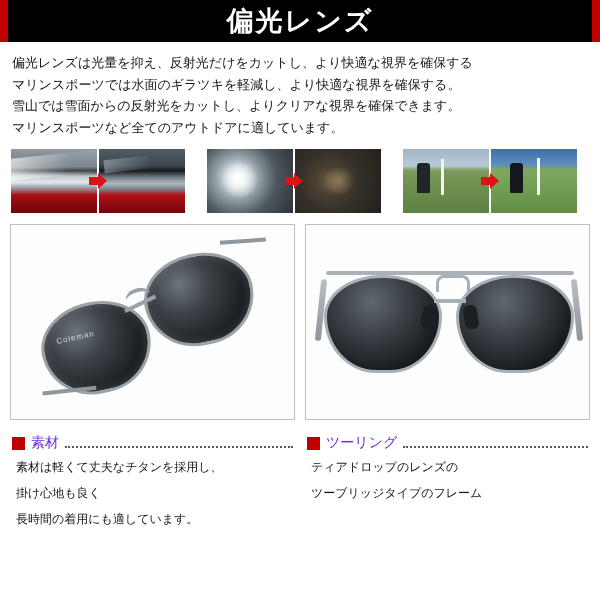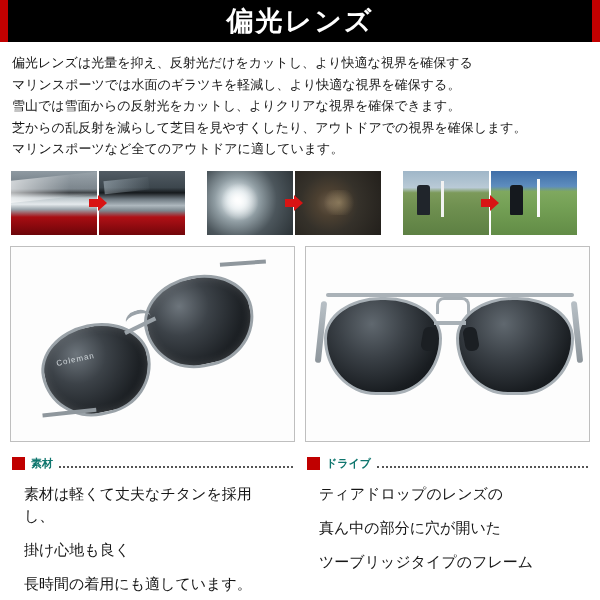--- a/index.html
+++ b/index.html
@@ -364,52 +364,51 @@
     gap: 6px;
     margin-bottom: 3px;
   }
   .sq {
     width: 13px;
     height: 13px;
     background: #c00000;
     flex: 0 0 auto;
   }
   .sec-title {
-    font-size: 11px;
-    font-weight: bold;
-    color: #0f766e;
+    font-size: 14px;
+    font-weight: normal;
+    color: #6d28d9;
     white-space: nowrap;
   }
   .dots {
     flex: 1 1 auto;
     border-bottom: 2px dotted #555555;
     height: 10px;
     margin-bottom: 2px;
   }
   .col p {
-    margin: 12px;
-    font-size: 15px;
+    margin: 4px;
+    font-size: 12px;
     line-height: 22px;
     color: #161616;
   }
 </style>
 </head>
 <body>
 
 <div class="page">
 
   <div class="title-banner">
     <div class="title-text">偏光レンズ</div>
   </div>
 
   <div class="intro">
     <p>偏光レンズは光量を抑え、反射光だけをカットし、より快適な視界を確保する</p>
     <p>マリンスポーツでは水面のギラツキを軽減し、より快適な視界を確保する。</p>
     <p>雪山では雪面からの反射光をカットし、よりクリアな視界を確保できます。</p>
-    <p>芝からの乱反射を減らして芝目を見やすくしたり、アウトドアでの視界を確保します。</p>
     <p>マリンスポーツなど全てのアウトドアに適しています。</p>
   </div>
 
   <div class="photo-strip">
 
     <div class="pair">
       <div class="thumb car-a"></div>
       <div class="arrow">
         <svg width="18" height="16" viewBox="0 0 18 16" aria-hidden="true">
           <polygon points="0,4 9,4 9,0 18,8 9,16 9,12 0,12" fill="#d81414"></polygon>
@@ -483,23 +482,22 @@
         <span class="dots"></span>
       </div>
       <p>素材は軽くて丈夫なチタンを採用し、</p>
       <p>掛け心地も良く</p>
       <p>長時間の着用にも適しています。</p>
     </div>
 
     <div class="col">
       <div class="sec-head">
         <span class="sq"></span>
-        <span class="sec-title">ドライブ</span>
+        <span class="sec-title">ツーリング</span>
         <span class="dots"></span>
       </div>
       <p>ティアドロップのレンズの</p>
-      <p>真ん中の部分に穴が開いた</p>
       <p>ツーブリッジタイプのフレーム</p>
     </div>
 
   </div>
 
 </div>
 
 </body></html>

